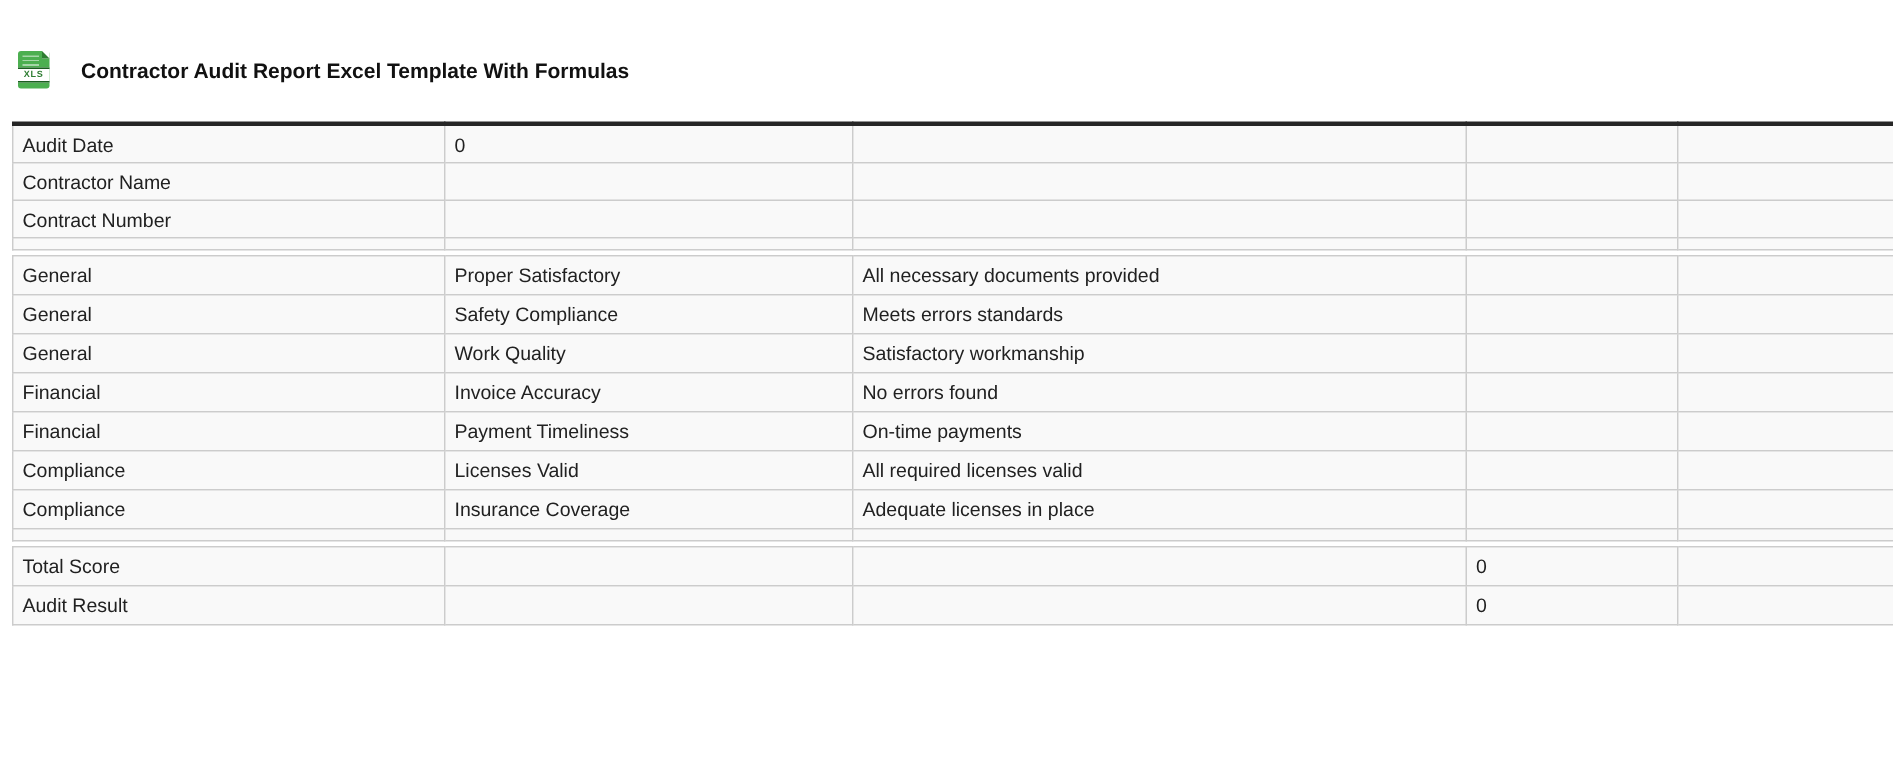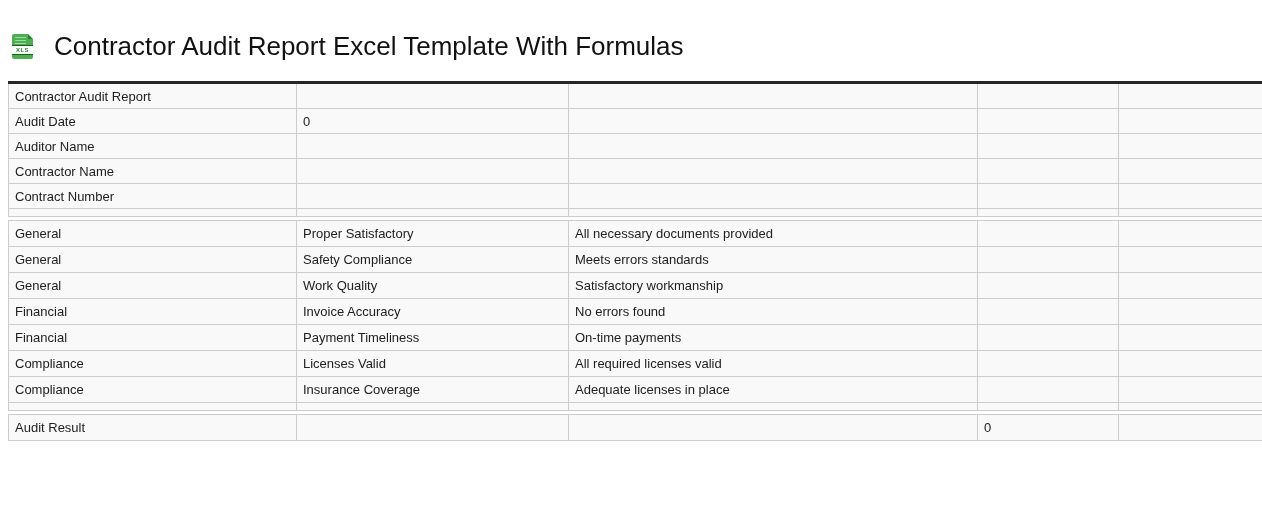--- a/index.html
+++ b/index.html
@@ -54,22 +54,22 @@
     border-bottom: 1px solid #1b5e20;
     color: #2e7d32;
     font-size: 6px;
     font-weight: bold;
     line-height: 8px;
     text-align: center;
     letter-spacing: 0.5px;
   }
   .page-title {
     margin: 0;
-    font-size: 26px;
-    font-weight: 400;
+    font-size: 14px;
+    font-weight: 700;
     color: #111111;
     white-space: nowrap;
   }
 
   
   .tables {
     margin: 22px 0 0 8px;
   }
   table.tbl {
     border-collapse: collapse;
@@ -118,37 +118,23 @@
 
   <table class="tbl tbl-info">
     <colgroup>
         <col class="c1">
         <col class="c2">
         <col class="c3">
         <col class="c4">
         <col class="c5">
       </colgroup>
     <tbody>
-        <tr>
-      <td>Contractor Audit Report</td>
-      <td></td>
-      <td></td>
-      <td></td>
-      <td></td>
-    </tr>
     <tr>
       <td>Audit Date</td>
       <td>0</td>
-      <td></td>
-      <td></td>
-      <td></td>
-    </tr>
-    <tr>
-      <td>Auditor Name</td>
-      <td></td>
       <td></td>
       <td></td>
       <td></td>
     </tr>
     <tr>
       <td>Contractor Name</td>
       <td></td>
       <td></td>
       <td></td>
       <td></td>
@@ -240,20 +226,27 @@
 
   <table class="tbl tbl-summary">
     <colgroup>
         <col class="c1">
         <col class="c2">
         <col class="c3">
         <col class="c4">
         <col class="c5">
       </colgroup>
     <tbody>
+        <tr>
+      <td>Total Score</td>
+      <td></td>
+      <td></td>
+      <td>0</td>
+      <td></td>
+    </tr>
     <tr>
       <td>Audit Result</td>
       <td></td>
       <td></td>
       <td>0</td>
       <td></td>
     </tr>
   </tbody>
     </table>
 

